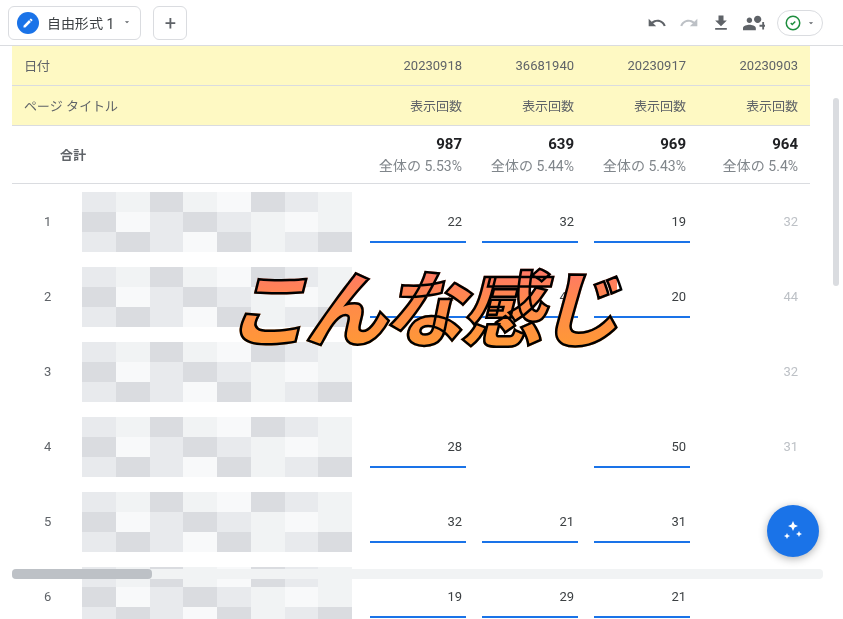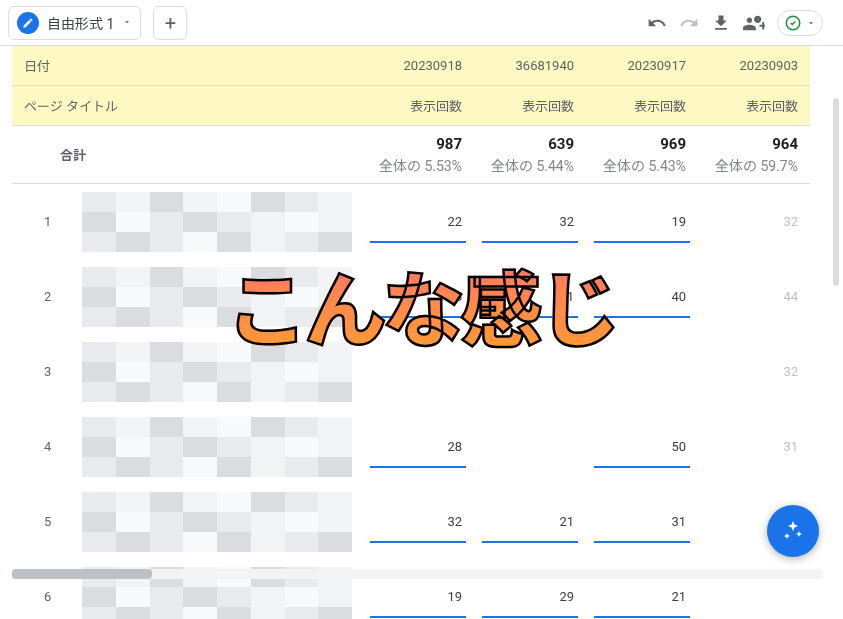--- a/index.html
+++ b/index.html
@@ -135,20 +135,21 @@
     }
     .pixel-blur div:nth-child(2n) { background: #f1f3f4; }
     .pixel-blur div:nth-child(3n) { background: #dadce0; }
     .pixel-blur div:nth-child(5n) { background: #f8f9fa; }
     .overlay-text {
       position: absolute;
       left: 50%; top: 45%;
       transform: translate(-50%, -50%);
       font-size: 82px;
       font-weight: 900;
+      font-style: italic;
       font-family: 'Hiragino Sans', 'Noto Sans JP', sans-serif;
       background: linear-gradient(180deg, #ff6b7a 0%, #ff8a4a 50%, #ff9e2e 100%);
       -webkit-background-clip: text;
       background-clip: text;
       -webkit-text-fill-color: transparent;
       -webkit-text-stroke: 2.5px #000;
       paint-order: stroke fill;
       white-space: nowrap;
       z-index: 100;
       letter-spacing: -4px;
@@ -259,21 +260,21 @@
       <div class="th2">
         <span class="tot-val">639</span>
         <span class="tot-sub">全体の 5.44%</span>
       </div>
       <div class="th2">
         <span class="tot-val">969</span>
         <span class="tot-sub">全体の 5.43%</span>
       </div>
       <div class="th2">
         <span class="tot-val">964</span>
-        <span class="tot-sub">全体の 59.7%</span>
+        <span class="tot-sub">全体の 5.4%</span>
       </div>
     </div>
 
     <div id="rows-anchor" style="display:contents"><div class="data-cell rownum">1<div class="pixel-blur">
             <div></div>
             <div></div>
             <div></div>
             <div></div>
             <div></div>
             <div></div>
@@ -313,21 +314,21 @@
             <div></div>
             <div></div>
             <div></div>
             <div></div>
             <div></div>
             <div></div>
             <div></div>
             <div></div>
             <div></div>
             <div></div>
-          </div></div><div class="data-cell val">45</div><div class="data-cell val">41</div><div class="data-cell val">40</div><div class="data-cell val dim">44</div><div class="data-cell rownum">3<div class="pixel-blur">
+          </div></div><div class="data-cell val">45</div><div class="data-cell val">41</div><div class="data-cell val">20</div><div class="data-cell val dim">44</div><div class="data-cell rownum">3<div class="pixel-blur">
             <div></div>
             <div></div>
             <div></div>
             <div></div>
             <div></div>
             <div></div>
             <div></div>
             <div></div>
             <div></div>
             <div></div>

